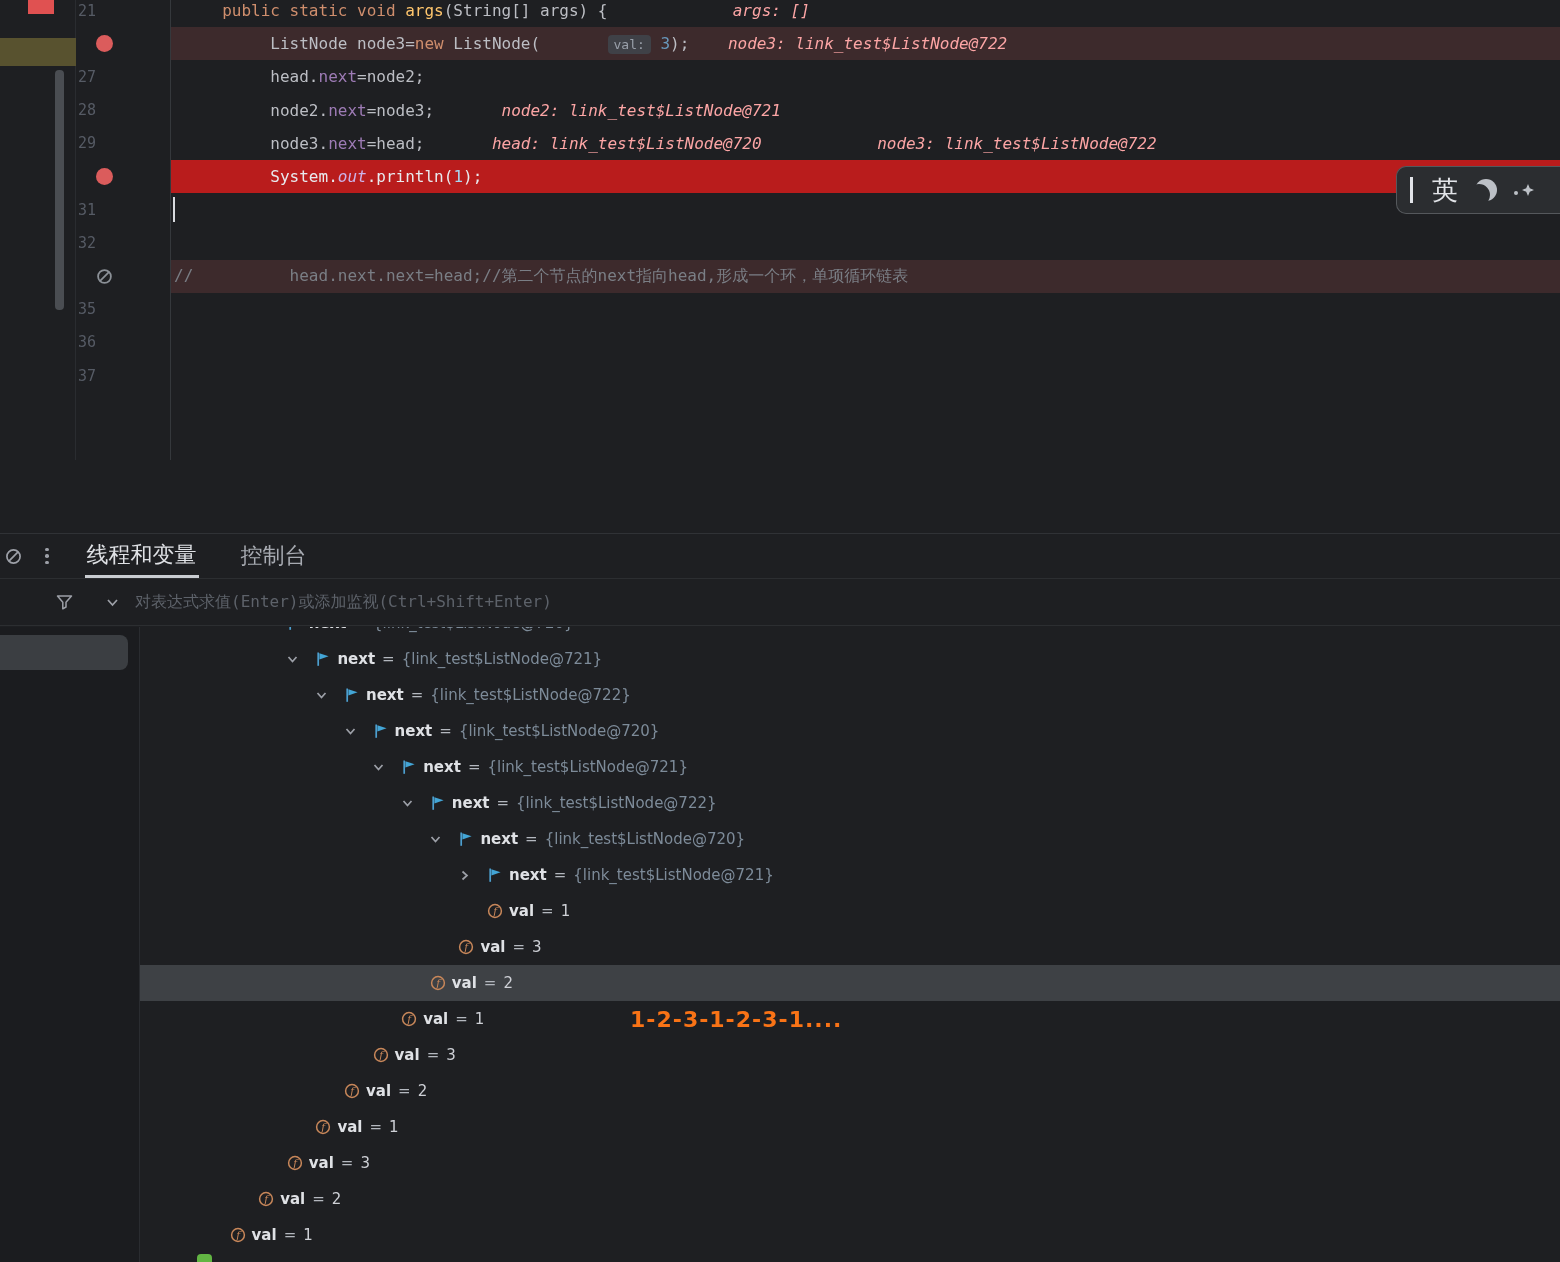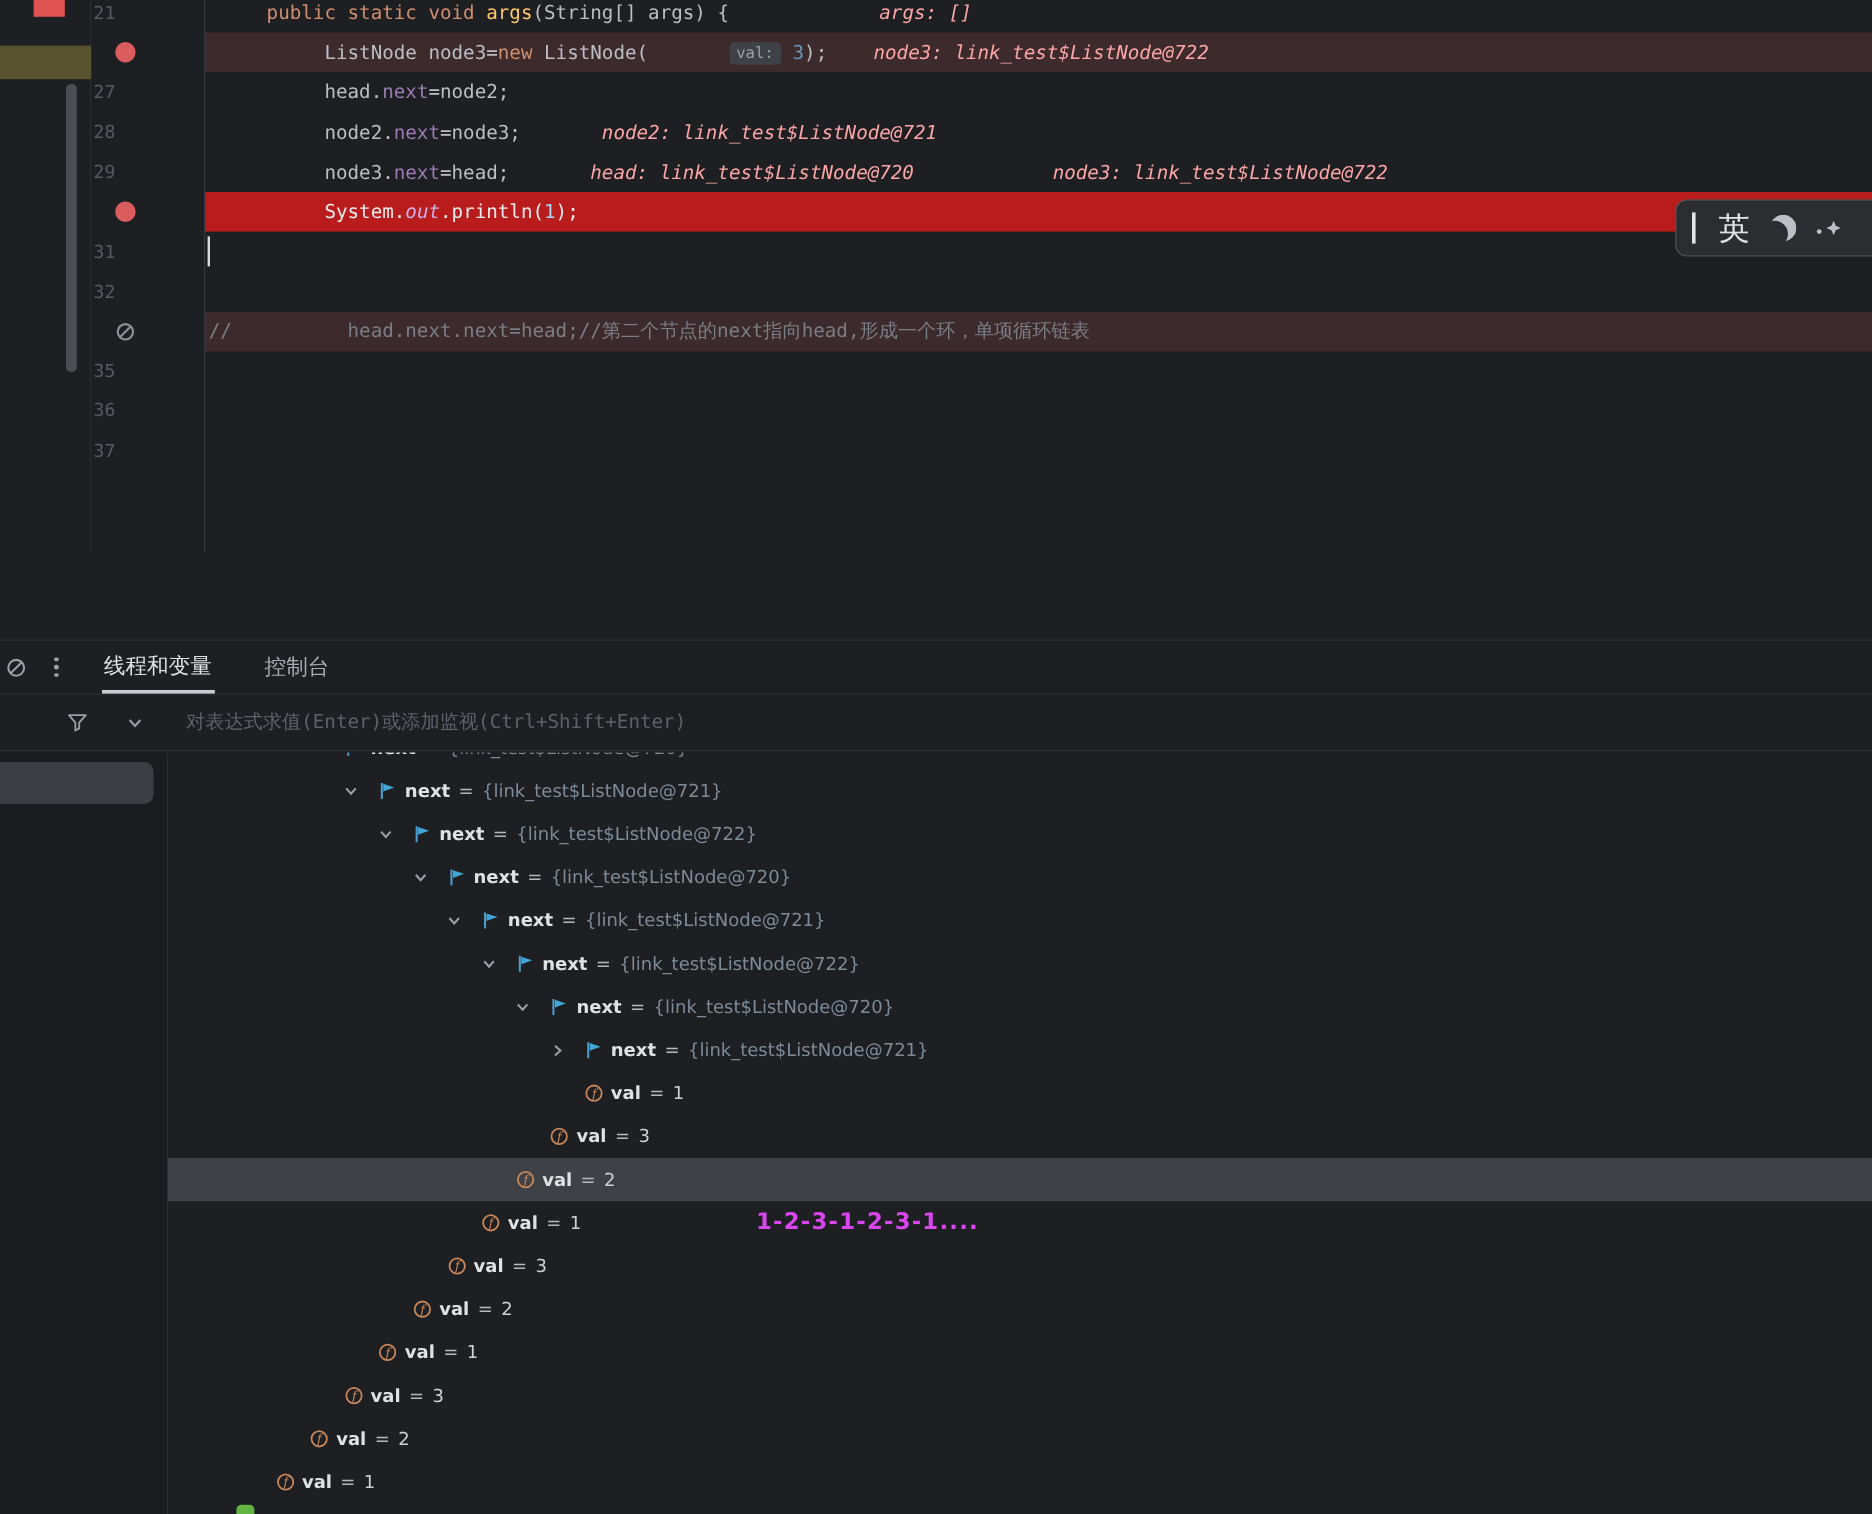--- a/index.html
+++ b/index.html
@@ -51,42 +51,42 @@
             box-shadow:inset -7px 5px 0 0 #bcc0c6}
   #ime-extra{margin-left:16px;flex:none}
 
   
   #debug{position:absolute;top:533px;left:0;right:0;bottom:0;border-top:1px solid #303236}
   #dbg-toolbar{height:45px;display:flex;align-items:stretch;border-bottom:1px solid #2c2e31;position:relative}
   .tb-ico{align-self:center;flex:none}
   #mute-ico{margin-left:5px}
   #kebab{margin-left:23px;display:flex;flex-direction:column;gap:3px;align-self:center}
   #kebab i{width:3.5px;height:3.5px;border-radius:50%;background:#9da0a8;display:block}
-  .dbg-tab{display:flex;align-items:center;font-size:18px;color:#a7aab1;padding:0 2px;margin-left:36px;cursor:default}
+  .dbg-tab{display:flex;align-items:center;font-size:22px;color:#a7aab1;padding:0 2px;margin-left:36px;cursor:default}
   .dbg-tab.active{color:#dfe1e5;border-bottom:3px solid #c9ccd1}
   .dbg-tab + .dbg-tab{margin-left:40px}
   #expr-row{height:47px;display:flex;align-items:center;border-bottom:1px solid #2c2e31}
   #funnel-ico{margin-left:56px;flex:none}
   #expr-chev{margin-left:33px;flex:none}
-  #expr-ph{color:#5d626a;font-size:16px;margin-left:36px;
+  #expr-ph{color:#5d626a;font-size:16px;margin-left:16px;
            font-family:"DejaVu Sans Mono","Liberation Mono",monospace}
   #dbg-content{position:absolute;top:93px;left:0;right:0;bottom:0}
   #frames{position:absolute;left:0;top:0;bottom:0;width:140px;background:#1b1c1f;border-right:1px solid #2a2c30}
   #frames-sel{position:absolute;left:0;top:8px;width:128px;height:35px;background:#3b3e42;border-radius:0 8px 8px 0}
   #tree{position:absolute;left:140px;right:0;top:0;bottom:0;overflow:hidden}
   #tree-rows{position:absolute;top:-22px;left:0;right:0}
   .t-row{display:flex;align-items:center;height:36px;font-size:15px}
   .t-row.sel{background:#3e4145}
   .t-chev{width:29px;flex:none;display:flex;align-items:center}
   .t-ico{width:16px;flex:none;display:flex;align-items:center;margin-right:6px}
   .t-name{font-weight:600;color:#dfe1e5}
   .t-eq{color:#b4b8bf;margin:0 7px}
   .t-val{color:#7d8b99}
   .t-val.prim{color:#ced0d6}
-  #annotation{position:absolute;left:490px;top:380px;font-size:19px;font-weight:bold;color:#d946ef;
+  #annotation{position:absolute;left:490px;top:380px;font-size:22px;font-weight:bold;color:#f97316;
               font-family:"DejaVu Sans","Liberation Sans",sans-serif;letter-spacing:1px}
   #green-partial{position:absolute;left:57px;top:627px;width:15px;height:15px;border-radius:4px;background:#62b543}
 </style>
 </head>
 <body>
 
 <div id="app">
 
   <div id="editor">
     <div id="ed-rows">

